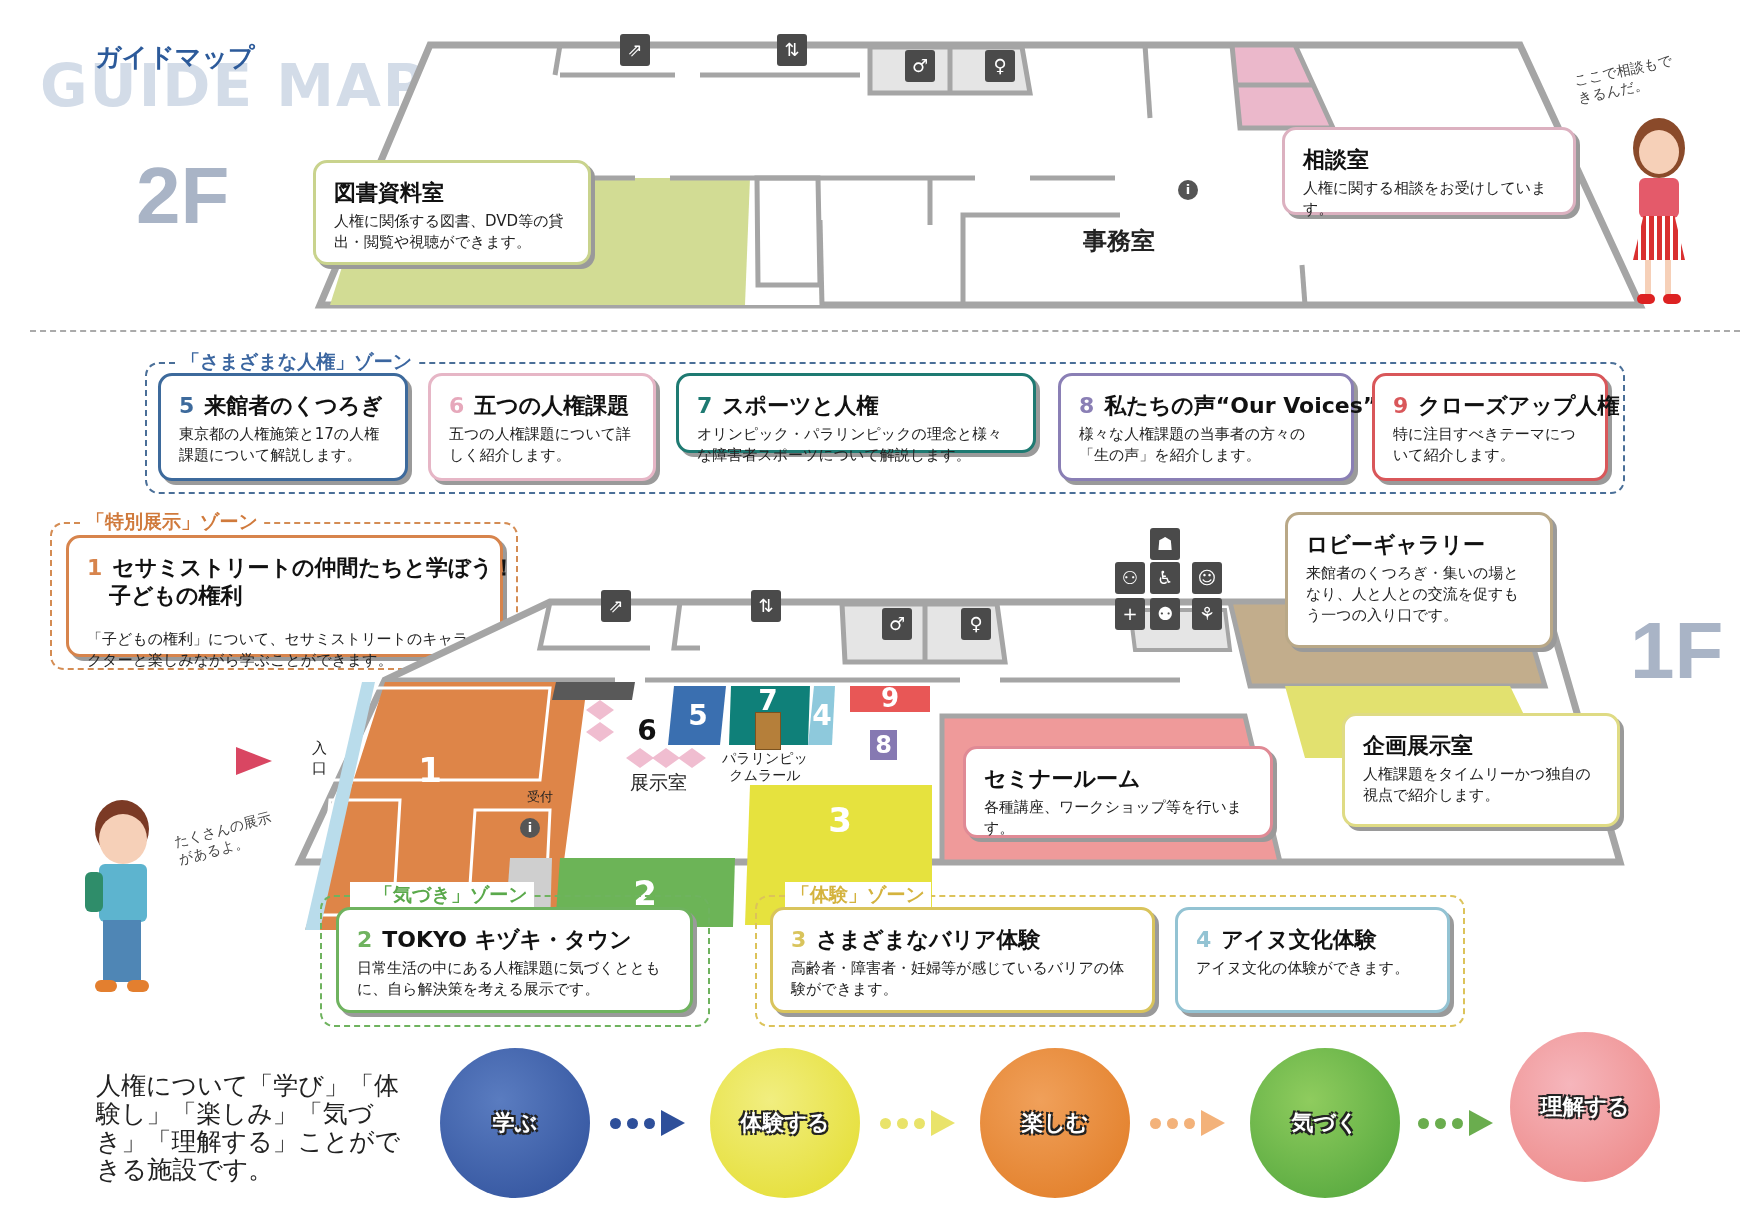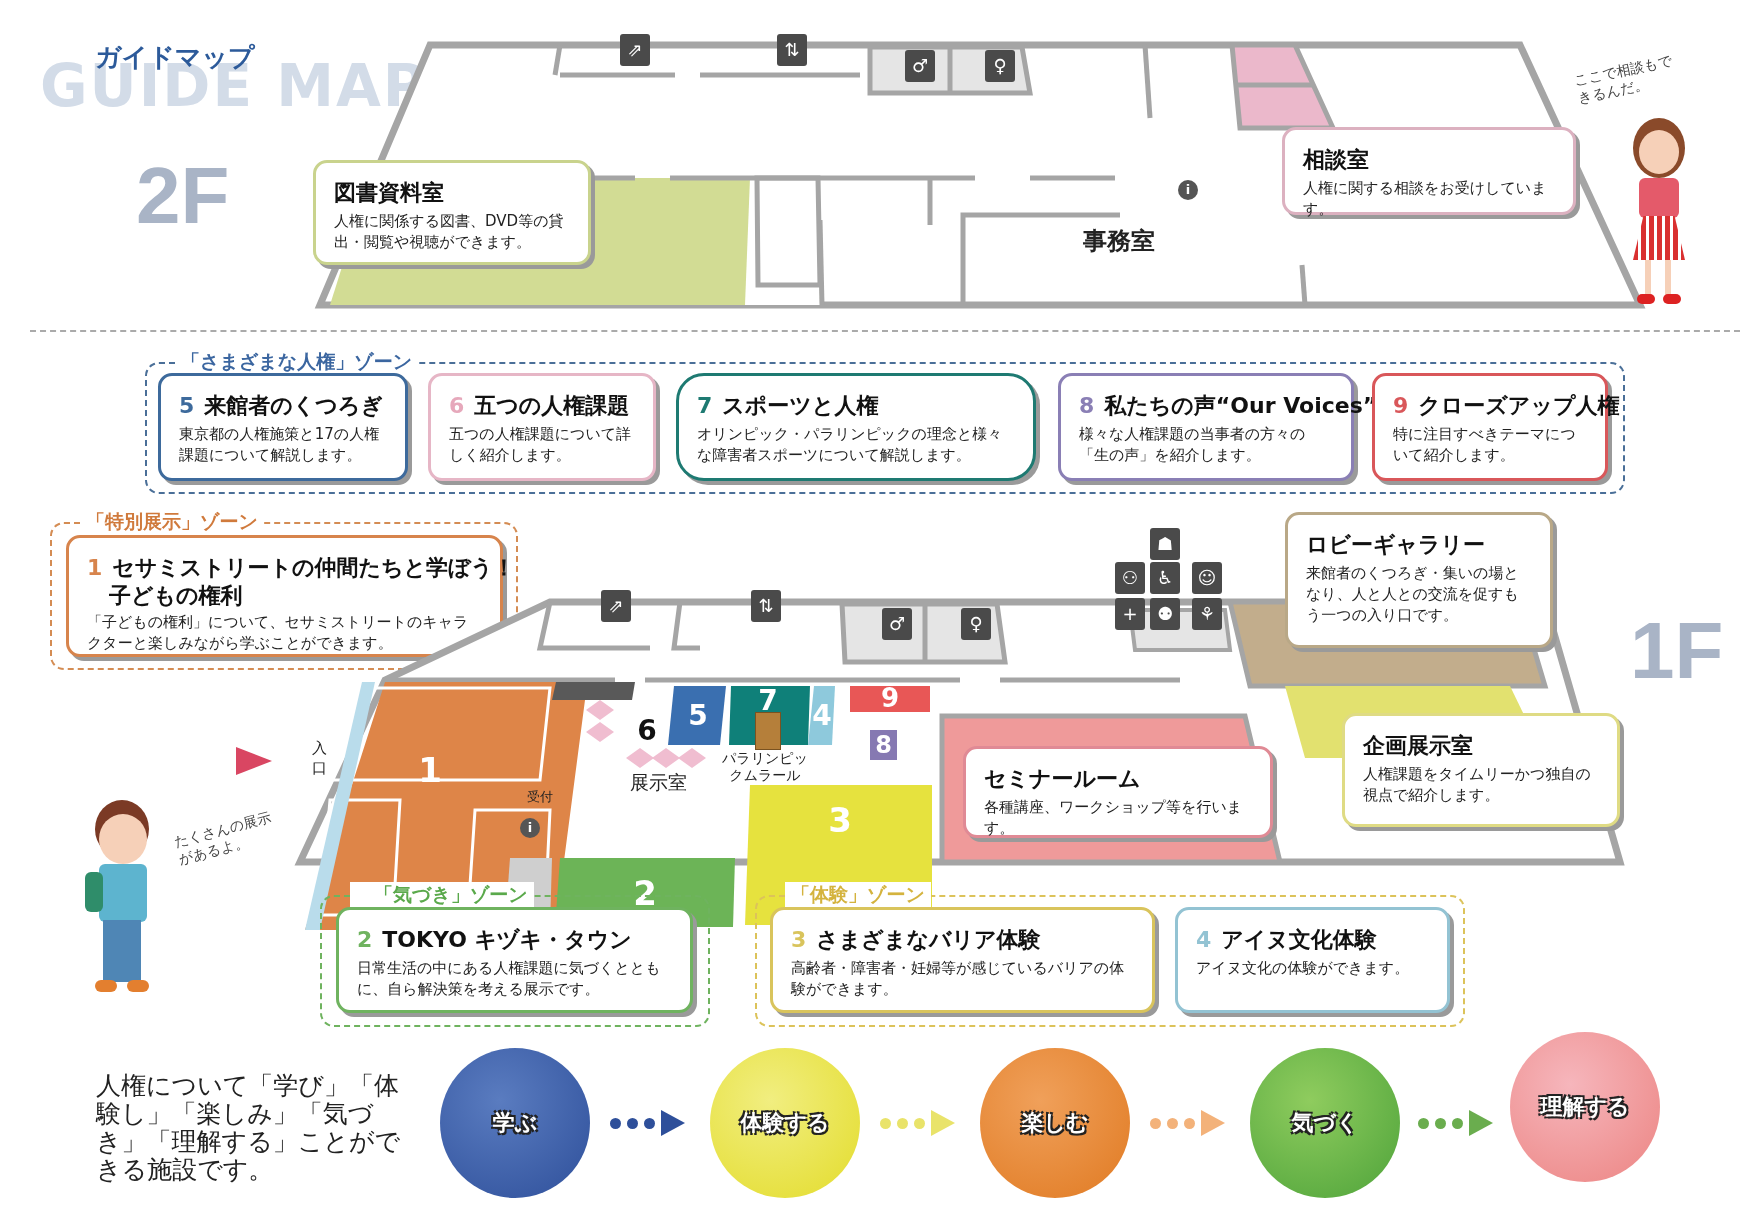--- a/index.html
+++ b/index.html
@@ -84,40 +84,40 @@
   <div class="zlabel" style="color:#3b66a0;">「さまざまな人権」ゾーン</div>
 </div>
 <div class="card" style="left:158px;top:373px;width:250px;height:108px;border-color:#3d6a9c;">
   <div class="t"><span class="n" style="color:#3d6a9c;">5</span><span>来館者のくつろぎ</span></div>
   <div class="d">東京都の人権施策と17の人権課題について解説します。</div>
 </div>
 <div class="card" style="left:428px;top:373px;width:228px;height:108px;border-color:#e6b6c6;">
   <div class="t"><span class="n" style="color:#e6a8bb;">6</span><span>五つの人権課題</span></div>
   <div class="d">五つの人権課題について詳しく紹介します。</div>
 </div>
-<div class="card" style="left:676px;top:373px;width:360px;height:108px;border-color:#1e7a72;border-radius:28px;">
+<div class="card" style="left:676px;top:373px;width:360px;height:80px;border-color:#1e7a72;">
   <div class="t"><span class="n" style="color:#1e7a72;">7</span><span>スポーツと人権</span></div>
   <div class="d">オリンピック・パラリンピックの理念と様々な障害者スポーツについて解説します。</div>
 </div>
 <div class="card" style="left:1058px;top:373px;width:296px;height:108px;border-color:#8a7fb5;">
   <div class="t"><span class="n" style="color:#8a7fb5;">8</span><span>私たちの声“Our Voices”</span></div>
   <div class="d">様々な人権課題の当事者の方々の「生の声」を紹介します。</div>
 </div>
 <div class="card" style="left:1372px;top:373px;width:236px;height:108px;border-color:#d9575a;">
   <div class="t"><span class="n" style="color:#d9575a;">9</span><span>クローズアップ人権</span></div>
   <div class="d">特に注目すべきテーマについて紹介します。</div>
 </div>
 
 <div class="zone" style="left:50px;top:522px;width:468px;height:148px;border-color:#d48c53;">
   <div class="zlabel" style="color:#d07a3c;">「特別展示」ゾーン</div>
 </div>
 <div class="card" style="left:66px;top:535px;width:437px;height:122px;border-color:#d7844c;">
   <div class="t"><span class="n" style="color:#d7844c;">1</span><span>セサミストリートの仲間たちと学ぼう！</span></div>
   <div class="t" style="padding-left:22px;">子どもの権利</div>
-  <div class="d" style="margin-top:2px;">「子どもの権利」について、セサミストリートのキャラクターと楽しみながら学ぶことができます。</div>
+  <div class="d" style="margin-top:19px;">「子どもの権利」について、セサミストリートのキャラクターと楽しみながら学ぶことができます。</div>
 </div>
 
 <div class="abs floor" style="left:812px;top:605px;left:1630px;">1F</div>
 <svg class="abs" style="left:0;top:520px;" width="1754" height="360">
 
   <polygon points="550,82 1545,82 1620,342 300,342 385,160" fill="#fff" stroke="#a5a5a5" stroke-width="7"></polygon>
   <polygon points="1230,82 1520,82 1545,166 1250,166" fill="#c2ad8c" stroke="#a5a5a5" stroke-width="5"></polygon>
   <polygon points="1285,166 1510,166 1545,238 1305,238" fill="#e2e16f"></polygon>
   <polygon points="942,196 1245,196 1280,342 942,342" fill="#ef9a9a" stroke="#a5a5a5" stroke-width="5"></polygon>
 

